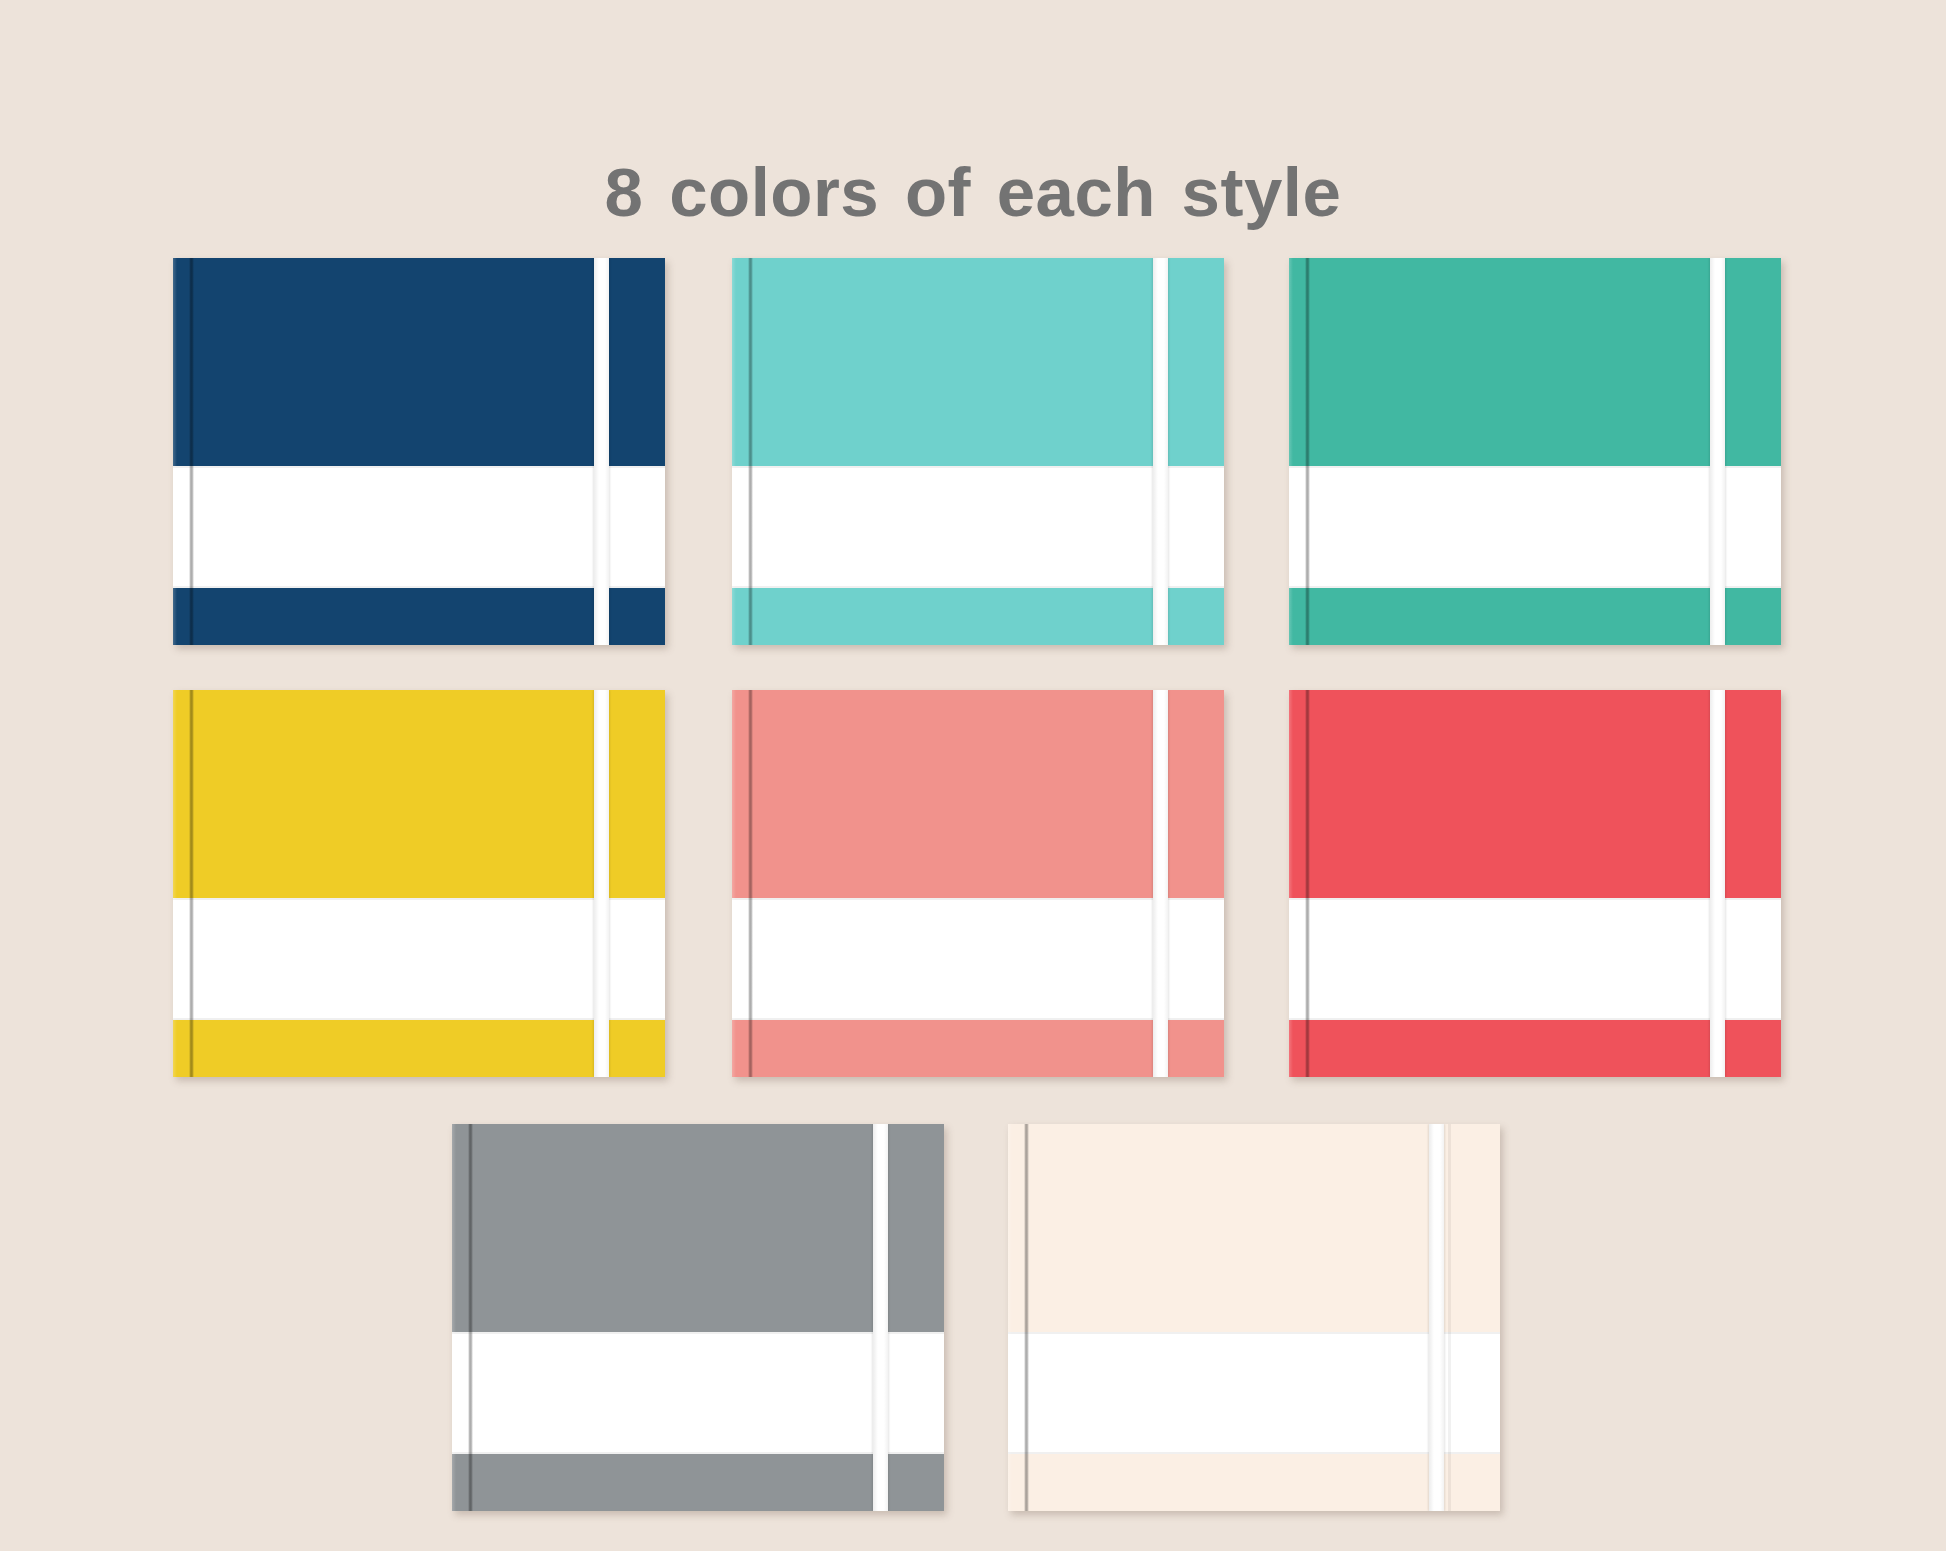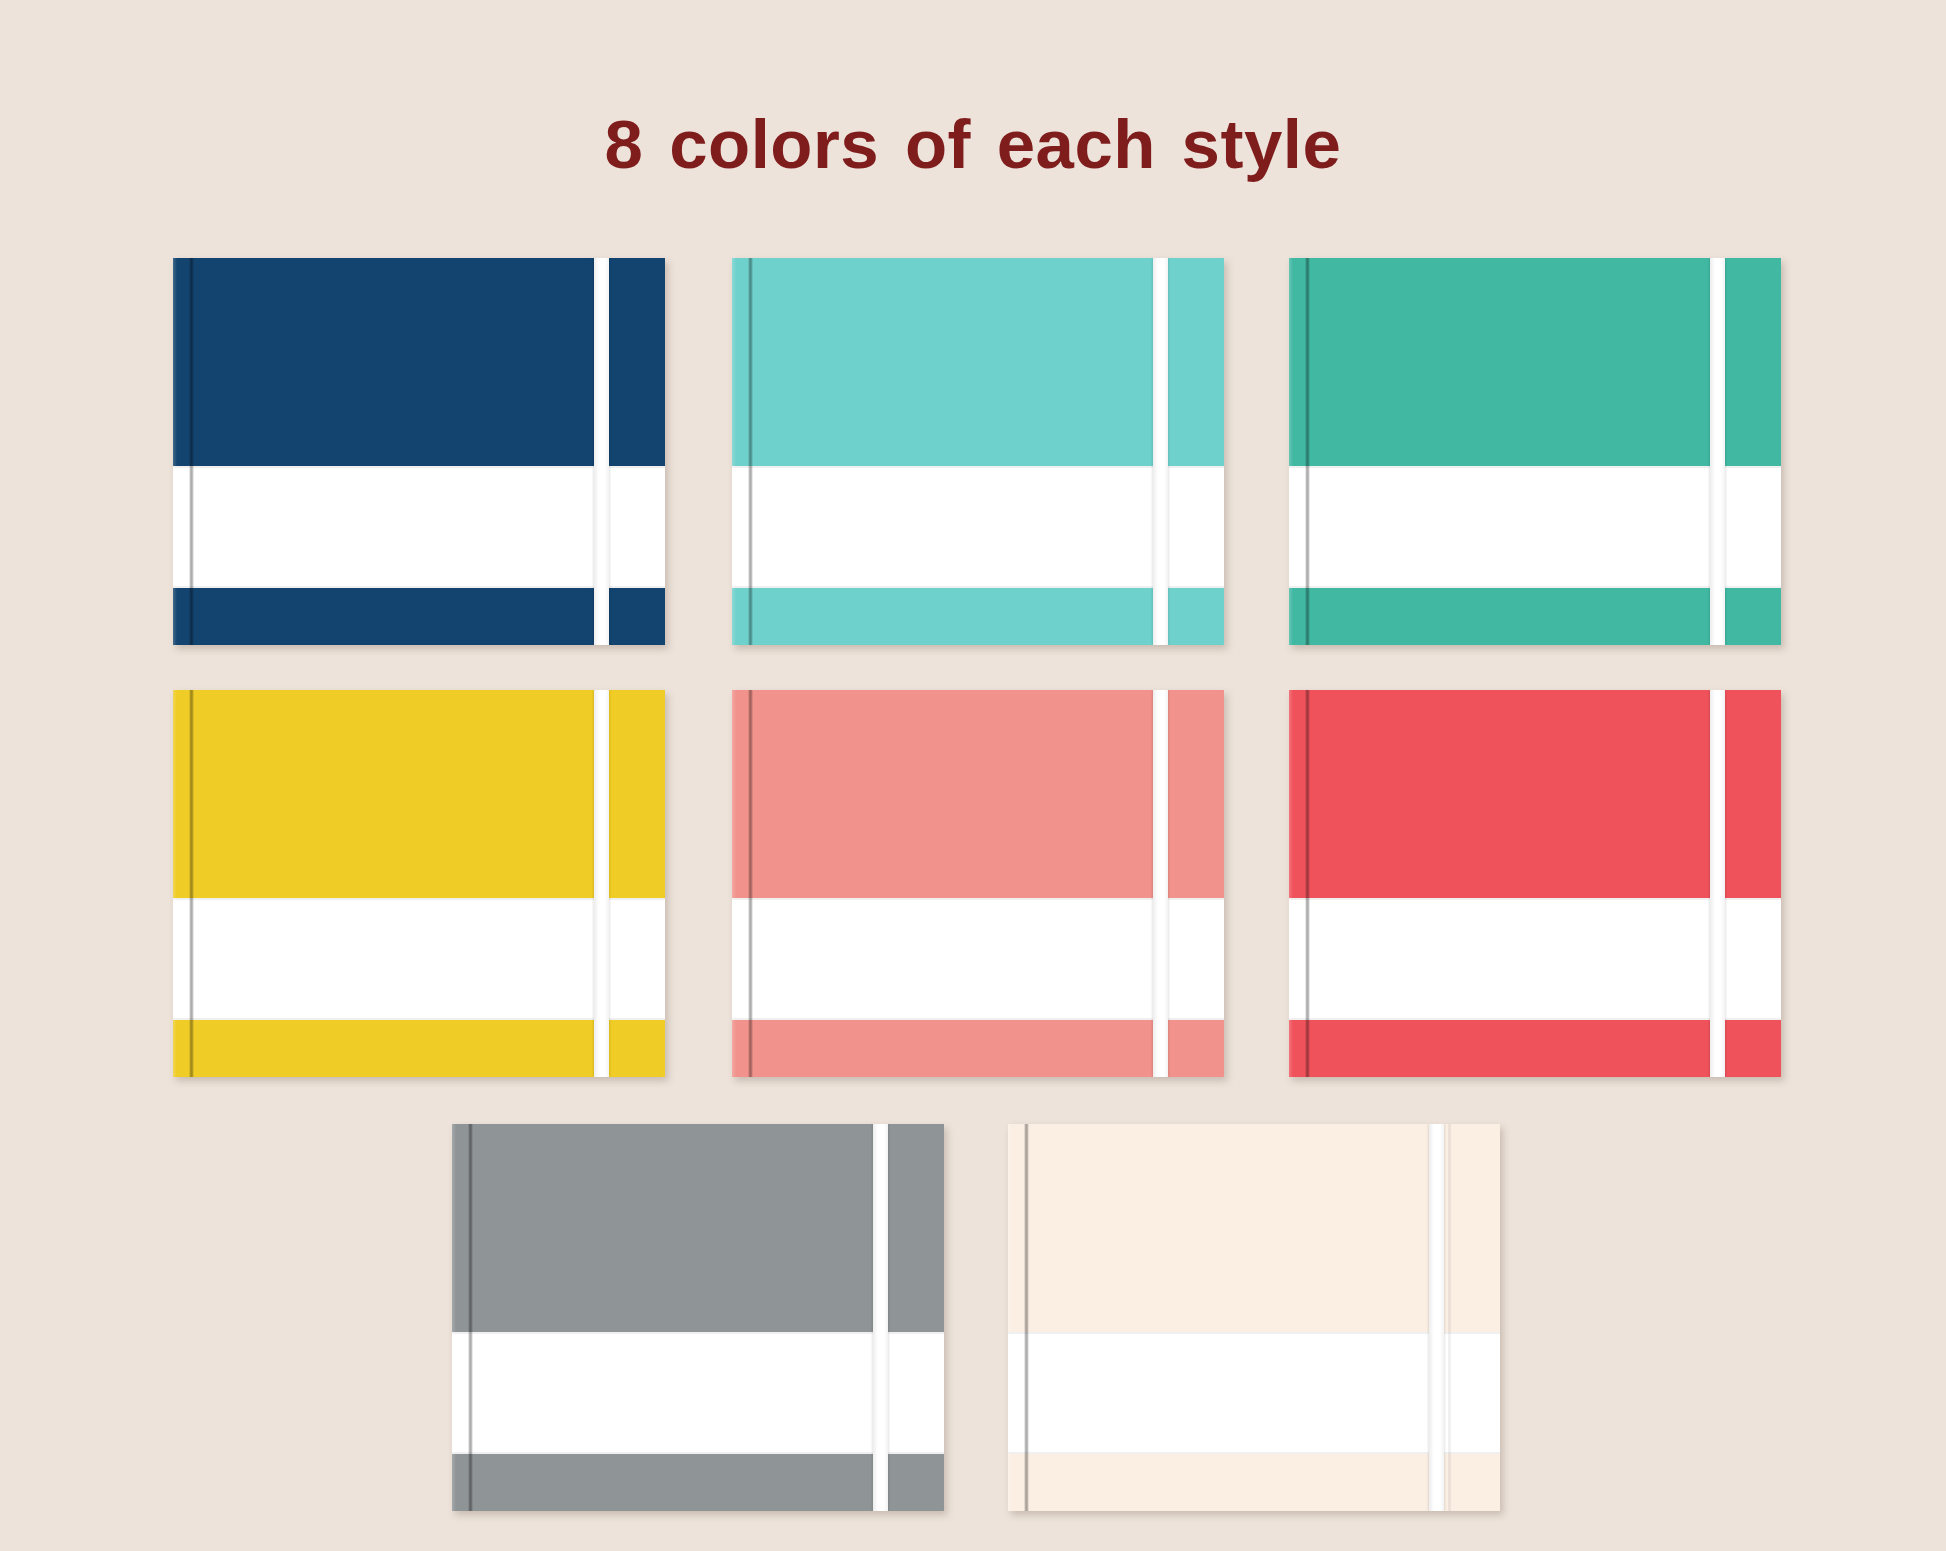--- a/index.html
+++ b/index.html
@@ -130,21 +130,21 @@
     position: absolute;
     top: 0;
     bottom: 0;
     width: 3px;
     background: rgba(0, 0, 0, 0.055);
   }
 </style>
 </head>
 <body style="background: rgb(237, 227, 218);">
 
-<div id="page-title" style="color: #7f1d1d;">8 colors of each style</div>
+<div id="page-title" style="color: #737373; margin-top: 48px;">8 colors of each style</div>
 
 <div id="gallery">
     <div class="notebook" style="left: 173px; top: 258px; width: 492px; height: 387px;">
       <div class="cover" style="background: rgb(19, 68, 111);"></div>
       <div class="page-band" style="top: 208px; height: 122px; background: rgb(255, 255, 255);"></div>
       <div class="left-edge"></div>
       <div class="spine" style="left: 16px;"></div>
       <div class="elastic" style="left: 421px; width: 15px; background: rgb(255, 255, 255);"></div>
     </div>
     <div class="notebook" style="left: 732px; top: 258px; width: 492px; height: 387px;">

